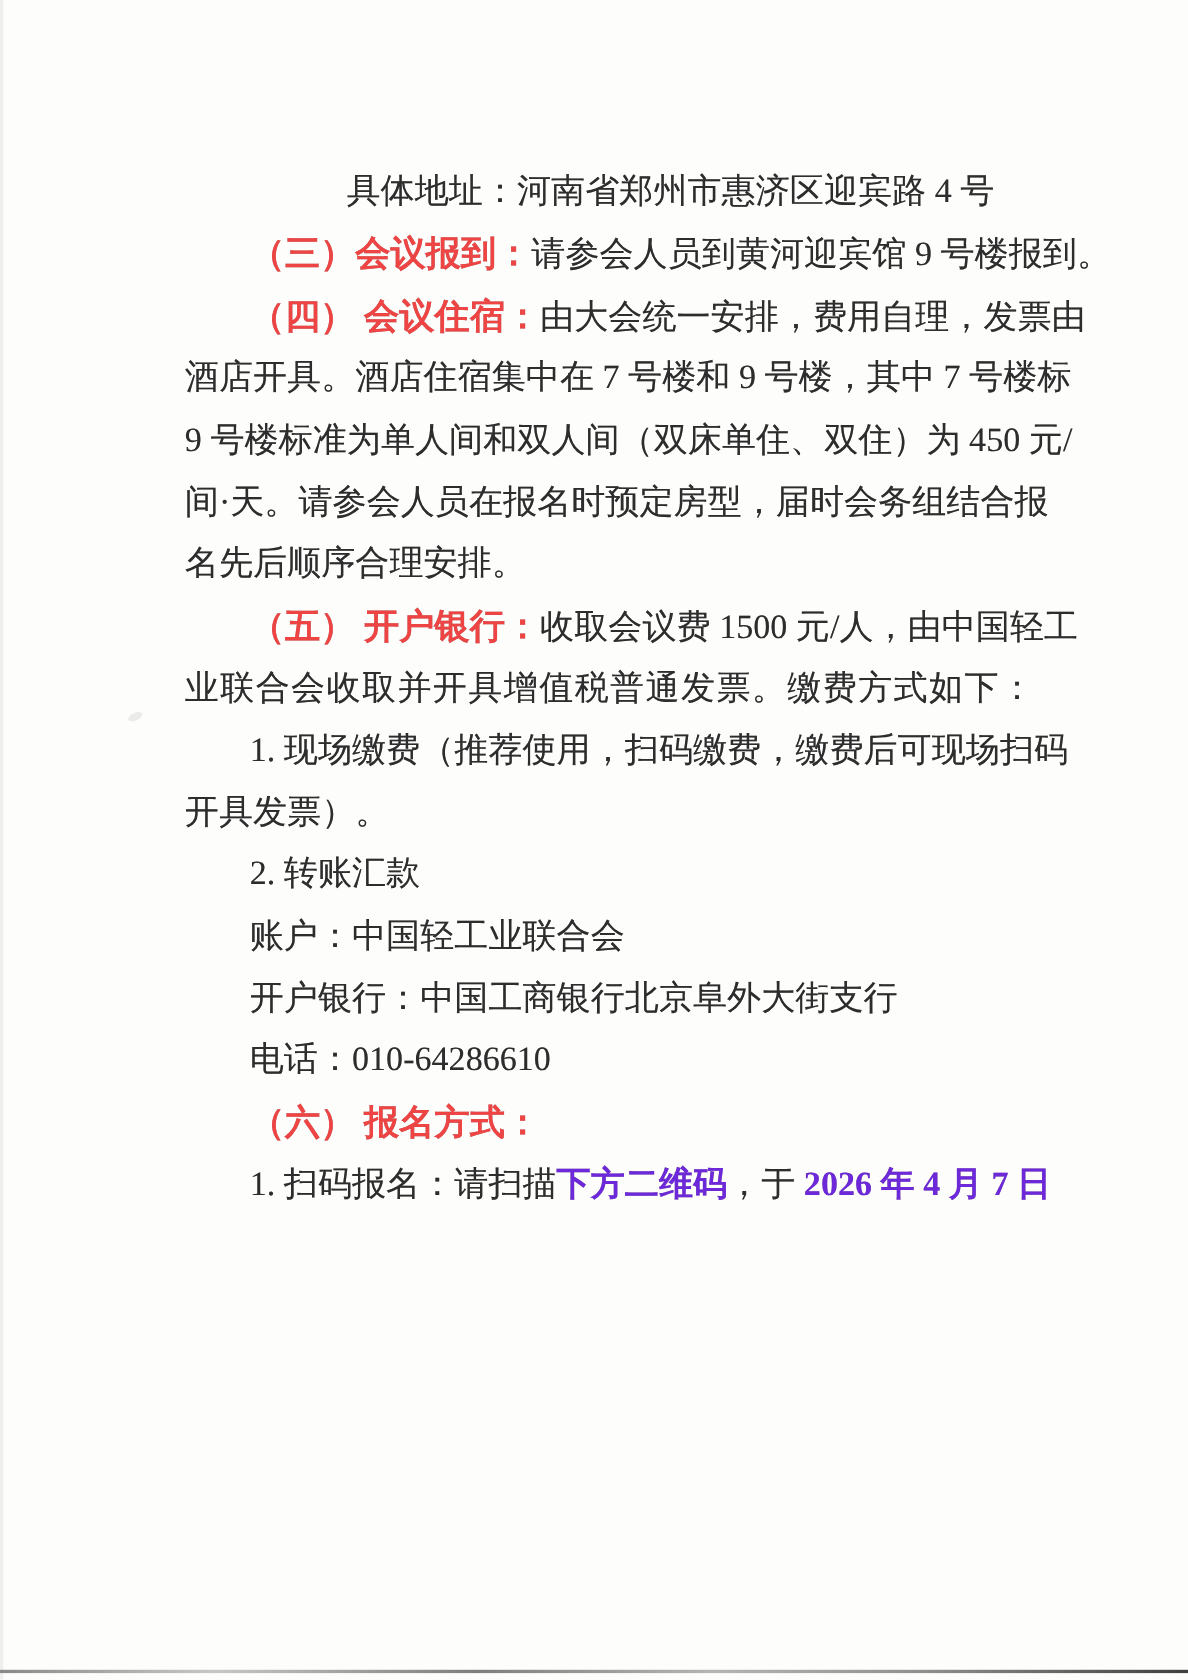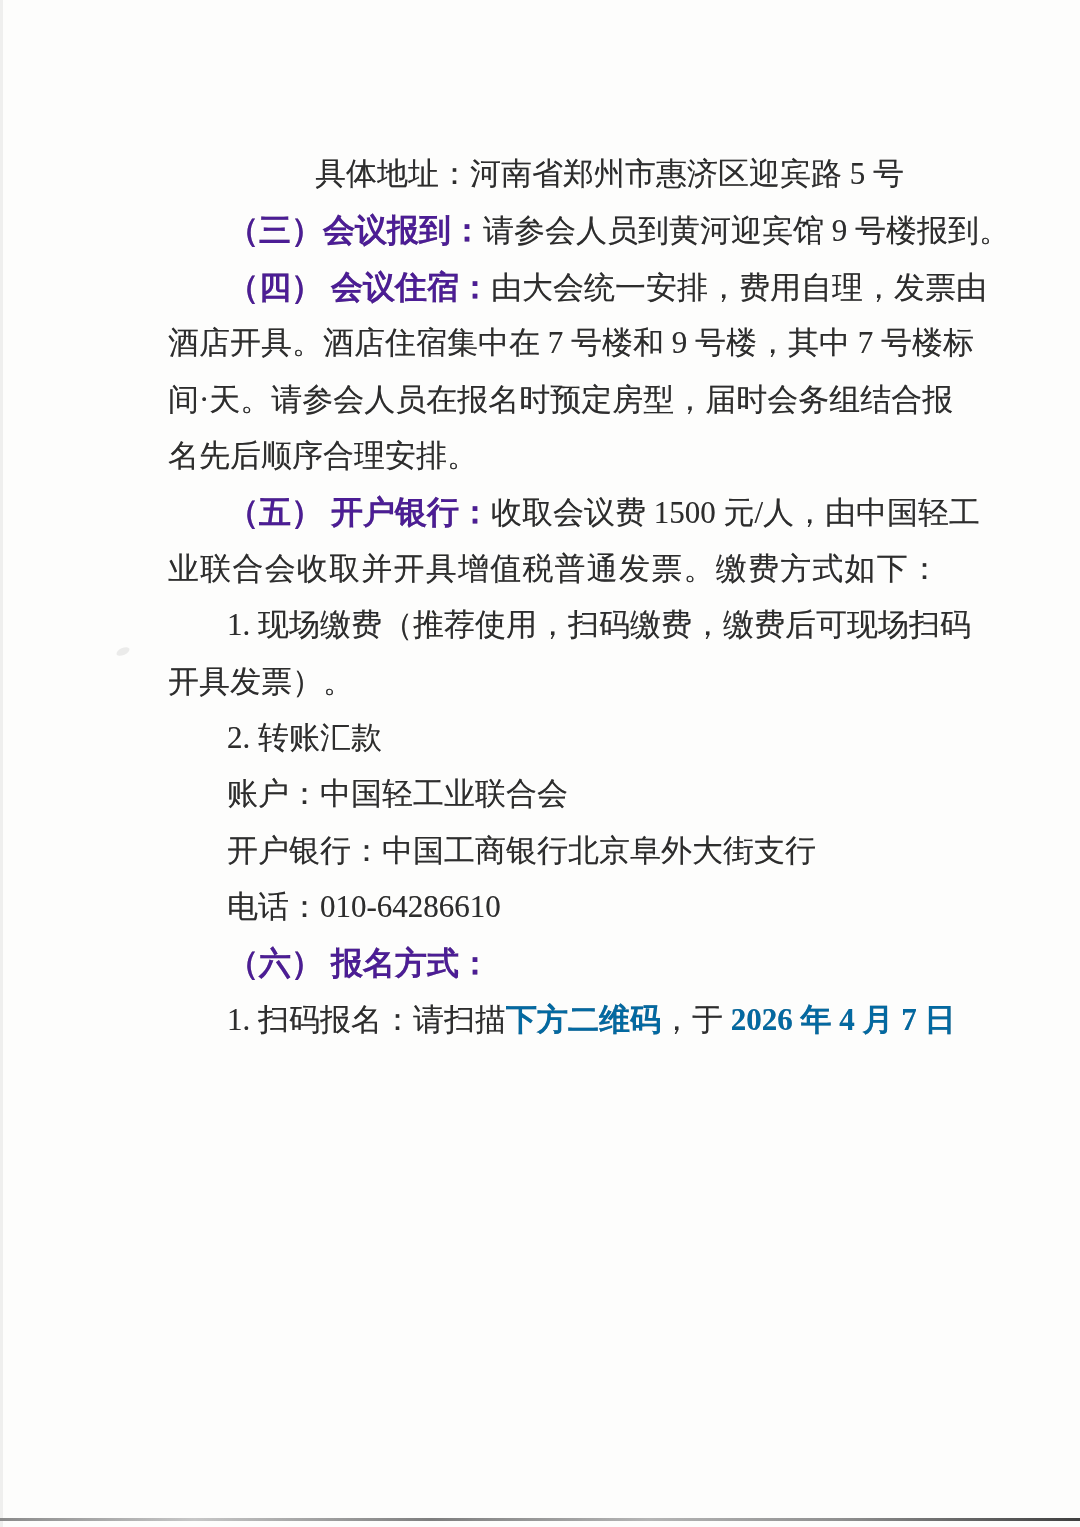--- a/index.html
+++ b/index.html
@@ -27,25 +27,25 @@
   .fill {
     text-align: justify;
     text-align-last: justify;
     text-justify: inter-character;
   }
   .ind2   { text-indent: 59px; }
   .indaddr{ text-indent: 147px; }
   .head {
     font-weight: 700;
     font-size: 32px;
-    color: #4c1d95;
+    color: #ef4444;
   }
   .b {
     font-weight: 700;
-    color: #0369a1;
+    color: #6d28d9;
   }
   
   .edge-left {
     position: absolute; left: 0; top: 0;
     width: 3px; height: 100%;
     background: rgba(0,0,0,0.055);
   }
   .edge-bottom {
     position: absolute; left: 0; top: 1518px;
     width: 100%; height: 3px;
@@ -64,29 +64,30 @@
 </head>
 <body>
 
 <div class="sheet">
 
   <div class="edge-left"></div>
   <div class="smudge"></div>
 
   <div class="textblock">
 
-    <div class="line indaddr"><span>具体地址：河南省郑州市惠济区迎宾路 5 号</span></div>
+    <div class="line indaddr"><span>具体地址：河南省郑州市惠济区迎宾路 4 号</span></div>
 
     <div class="line ind2 fill"><span class="head">（三）会议报到：</span><span>请参会人员到黄河迎宾馆 9 号楼报到。</span></div>
 
     <div class="line ind2 fill"><span class="head">（四） 会议住宿：</span><span>由大会统一安排，费用自理，发票由</span></div>
 
     <div class="line fill"><span>酒店开具。酒店住宿集中在 7 号楼和 9 号楼，其中 7 号楼标</span></div>
 
 
+    <div class="line fill"><span>9 号楼标准为单人间和双人间（双床单住、双住）为 450 元/</span></div>
 
     <div class="line fill"><span>间·天。请参会人员在报名时预定房型，届时会务组结合报</span></div>
 
     <div class="line"><span>名先后顺序合理安排。</span></div>
 
     <div class="line ind2 fill"><span class="head">（五） 开户银行：</span><span>收取会议费 1500 元/人，由中国轻工</span></div>
 
     <div class="line fill"><span>业联合会收取并开具增值税普通发票。缴费方式如下：</span></div>
 
     <div class="line ind2 fill"><span>1. 现场缴费（推荐使用，扫码缴费，缴费后可现场扫码</span></div>

